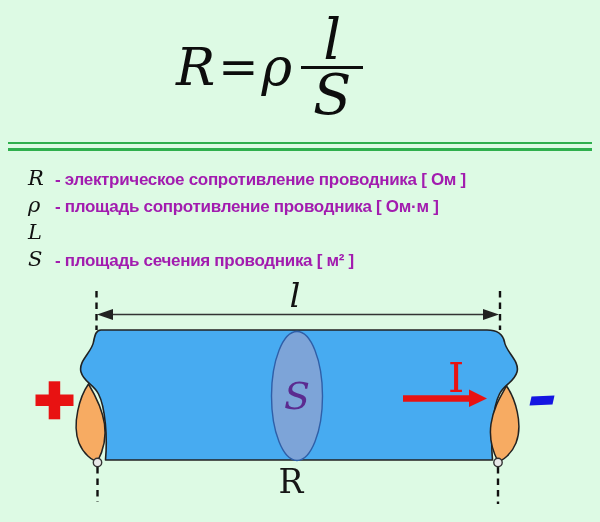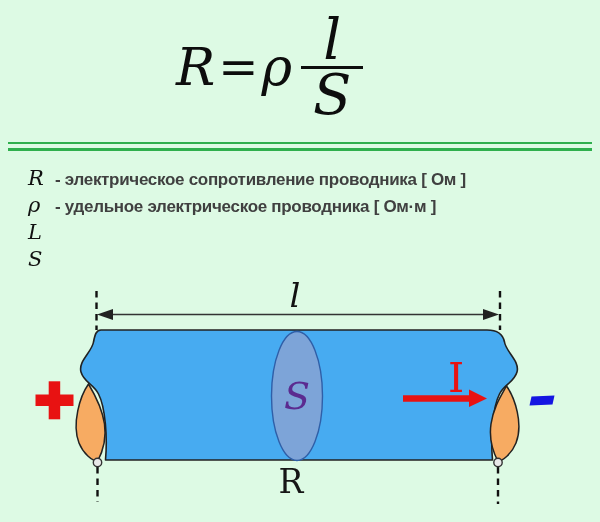--- a/index.html
+++ b/index.html
@@ -44,21 +44,21 @@
 
   
   .defs { position: absolute; left: 28px; top: 166px; }
   .def-row { display: flex; align-items: baseline; height: 27px; }
   .def-sym {
     font-family: "DejaVu Serif", serif; font-style: italic;
     font-size: 21px; color: #111; width: 27px; flex: none;
   }
   .def-text {
     font-size: 17px; font-weight: 700; letter-spacing: -0.3px;
-    color: #404040; white-space: nowrap;
+    color: #a21caf; white-space: nowrap;
   }
 
   
   .diagram { position: absolute; left: 0; top: 272px; }
   .diagram text { user-select: none; }
 </style>
 </head>
 <body>
 
 <div class="stage">
@@ -79,27 +79,28 @@
     <div class="sep-line sep-thick"></div>
   </div>
 
   <div class="defs">
     <div class="def-row">
       <span class="def-sym">R</span>
       <span class="def-text">- электрическое сопротивление проводника [ Ом ]</span>
     </div>
     <div class="def-row">
       <span class="def-sym">ρ</span>
-      <span class="def-text">- удельное электрическое проводника [ Ом·м ]</span>
+      <span class="def-text">- площадь сопротивление проводника [ Ом·м ]</span>
     </div>
     <div class="def-row">
       <span class="def-sym">L</span>
     </div>
     <div class="def-row">
       <span class="def-sym">S</span>
+      <span class="def-text">- площадь сечения проводника [ м² ]</span>
     </div>
   </div>
 
   <svg class="diagram" width="600" height="250" viewBox="0 272 600 250" xmlns="http://www.w3.org/2000/svg">
 
     <path d="M 96.5 291 V 330" stroke="#111" stroke-width="2.4" stroke-dasharray="6.5 5" fill="none"></path>
     <path d="M 500 291 V 330" stroke="#111" stroke-width="2.4" stroke-dasharray="6.5 5" fill="none"></path>
 
     <line x1="104" y1="314.5" x2="492" y2="314.5" stroke="#333" stroke-width="1.6"></line>
     <polygon points="97,314.5 113,309 113,320" fill="#222"></polygon>

